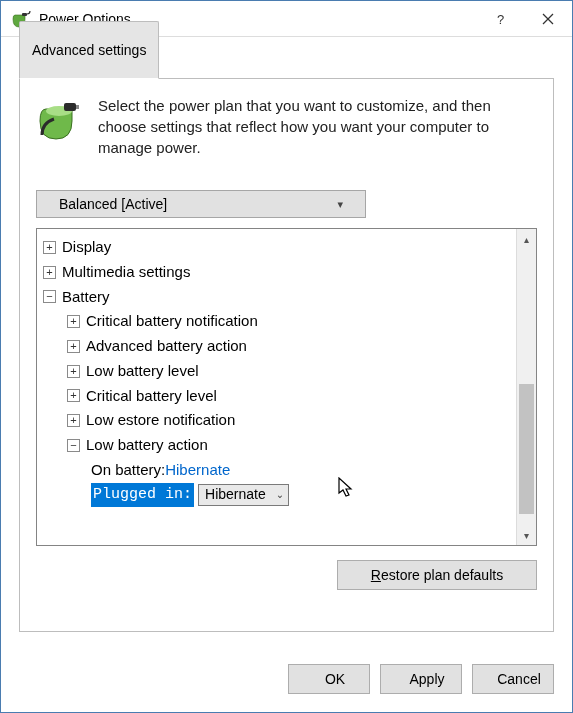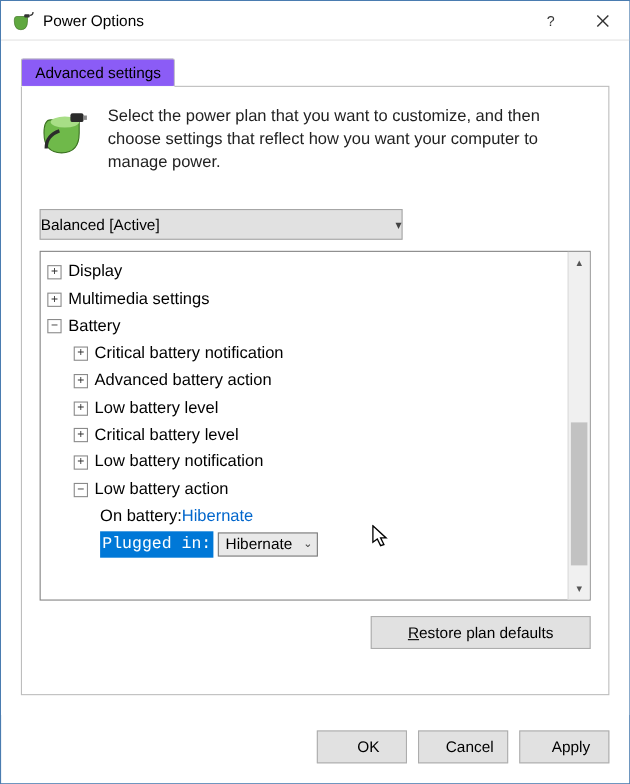--- a/index.html
+++ b/index.html
@@ -63,22 +63,22 @@
     display: flex;
     align-items: flex-end;
     height: 28px;
     margin-bottom: -1px;
     position: relative;
     z-index: 2;
   }
   .tab {
     border: 1px solid #bdbdbd;
     border-bottom: 1px solid #fff;
-    background: #8b5cf6;
-    padding: 4px 12px;
+    background: #e5e5e5;
+    padding: 20px 12px;
     font-size: 14px;
     border-top-left-radius: 2px;
     border-top-right-radius: 2px;
   }
   .tab-panel {
     border: 1px solid #bdbdbd;
     flex: 1;
     padding: 16px 16px 18px 16px;
     display: flex;
     flex-direction: column;
@@ -99,21 +99,21 @@
     line-height: 1.4;
     color: #222;
   }
   .plan-combo {
     width: 330px;
     height: 28px;
     border: 1px solid #a6a6a6;
     background: #e1e1e1;
     display: flex;
     align-items: center;
-    padding: 0 0;
+    padding: 0 22px;
     font-size: 14px;
     margin-bottom: 10px;
     justify-content: space-between;
   }
   .plan-combo .chev { font-size: 11px; color: #444; }
   .tree-wrap {
     border: 1px solid #848484;
     height: 318px;
     display: flex;
     background: #fff;
@@ -309,21 +309,21 @@
             <span class="tree-label">Low battery level</span>
           </div>
 
           <div class="tree-row indent-2">
             <span class="expander">+</span>
             <span class="tree-label">Critical battery level</span>
           </div>
 
           <div class="tree-row indent-2">
             <span class="expander">+</span>
-            <span class="tree-label">Low battery notification</span>
+            <span class="tree-label">Low estore notification</span>
           </div>
 
           <div class="tree-row indent-2">
             <span class="expander">−</span>
             <span class="tree-label">Low battery action</span>
           </div>
 
           <div class="tree-row indent-3">
             <span class="tree-label">On battery: </span>
             <span class="tree-link">Hibernate</span>
@@ -355,17 +355,17 @@
             <span style="text-decoration:underline">R</span>
             <span>estore plan defaults</span>
           </button>
       </div>
 
     </div>
   </div>
 
   <div class="dialog-buttons">
     <button class="btn">OK</button>
+    <button class="btn">Apply</button>
     <button class="btn">Cancel</button>
-    <button class="btn">Apply</button>
   </div>
 
 </div>
 
 </body></html>

